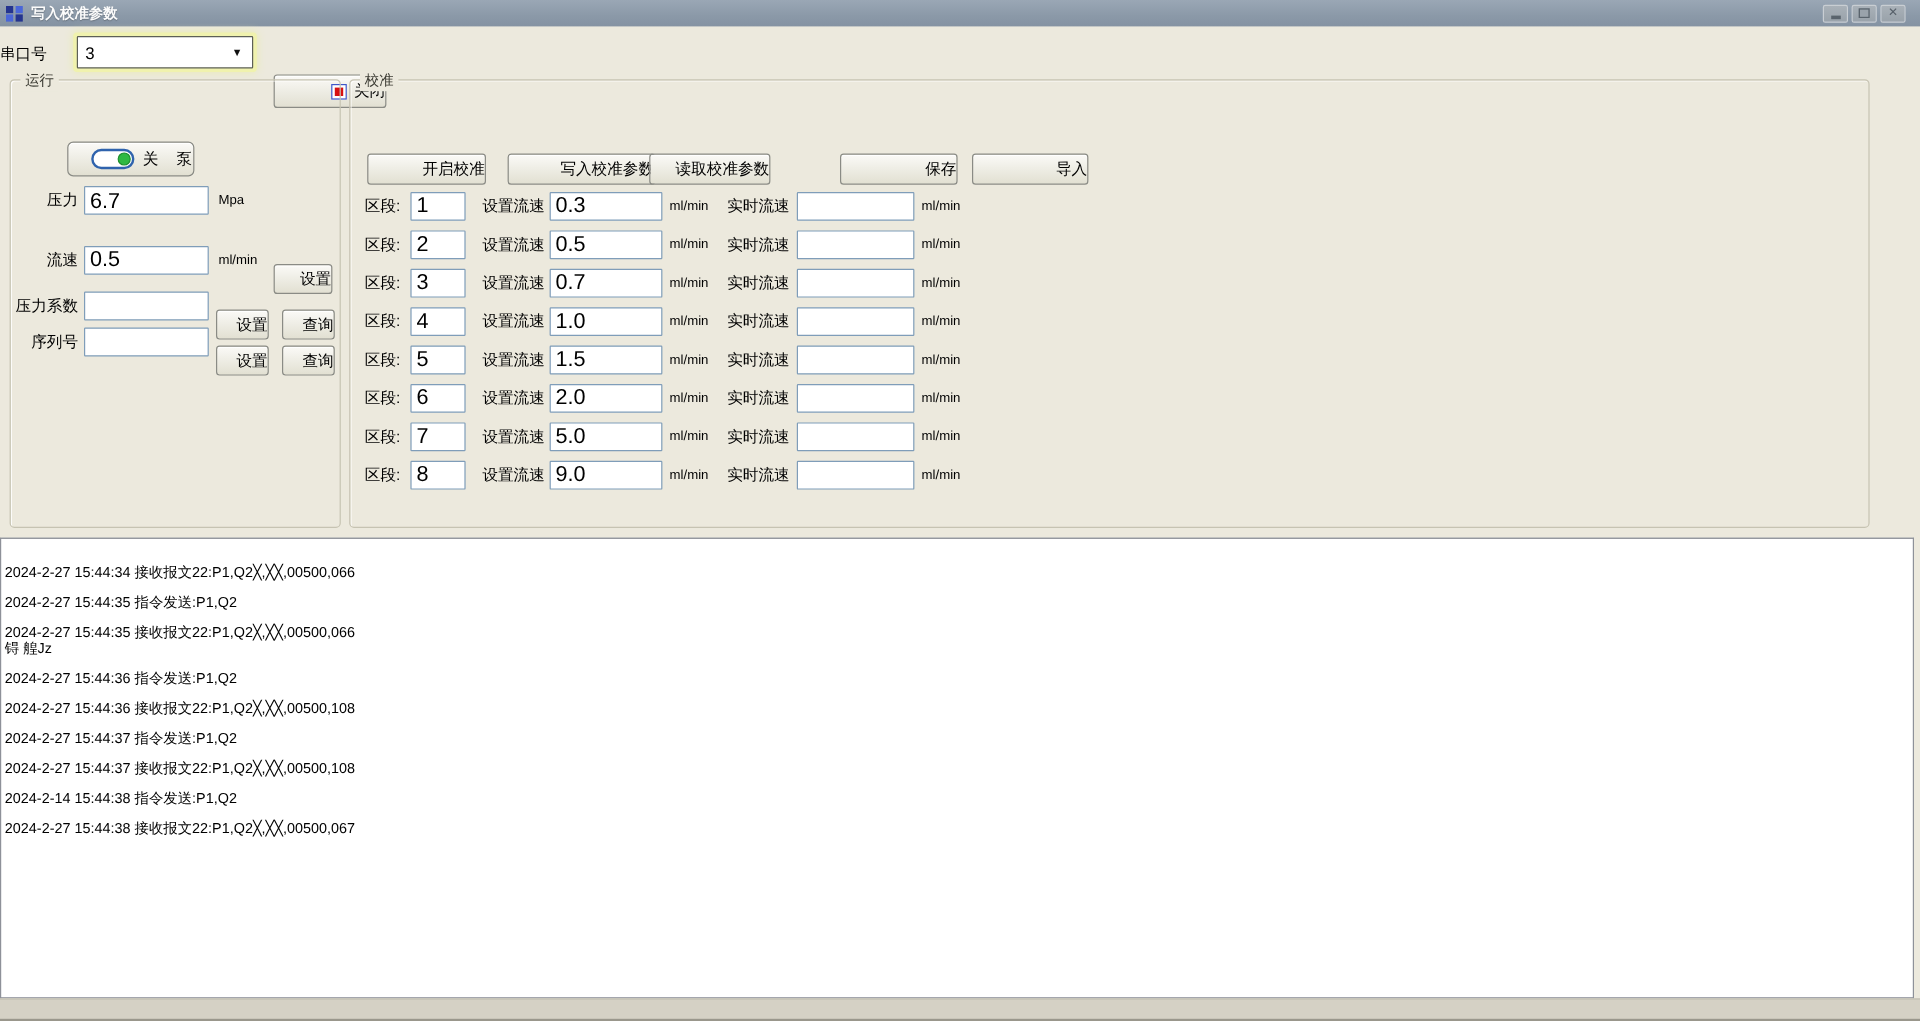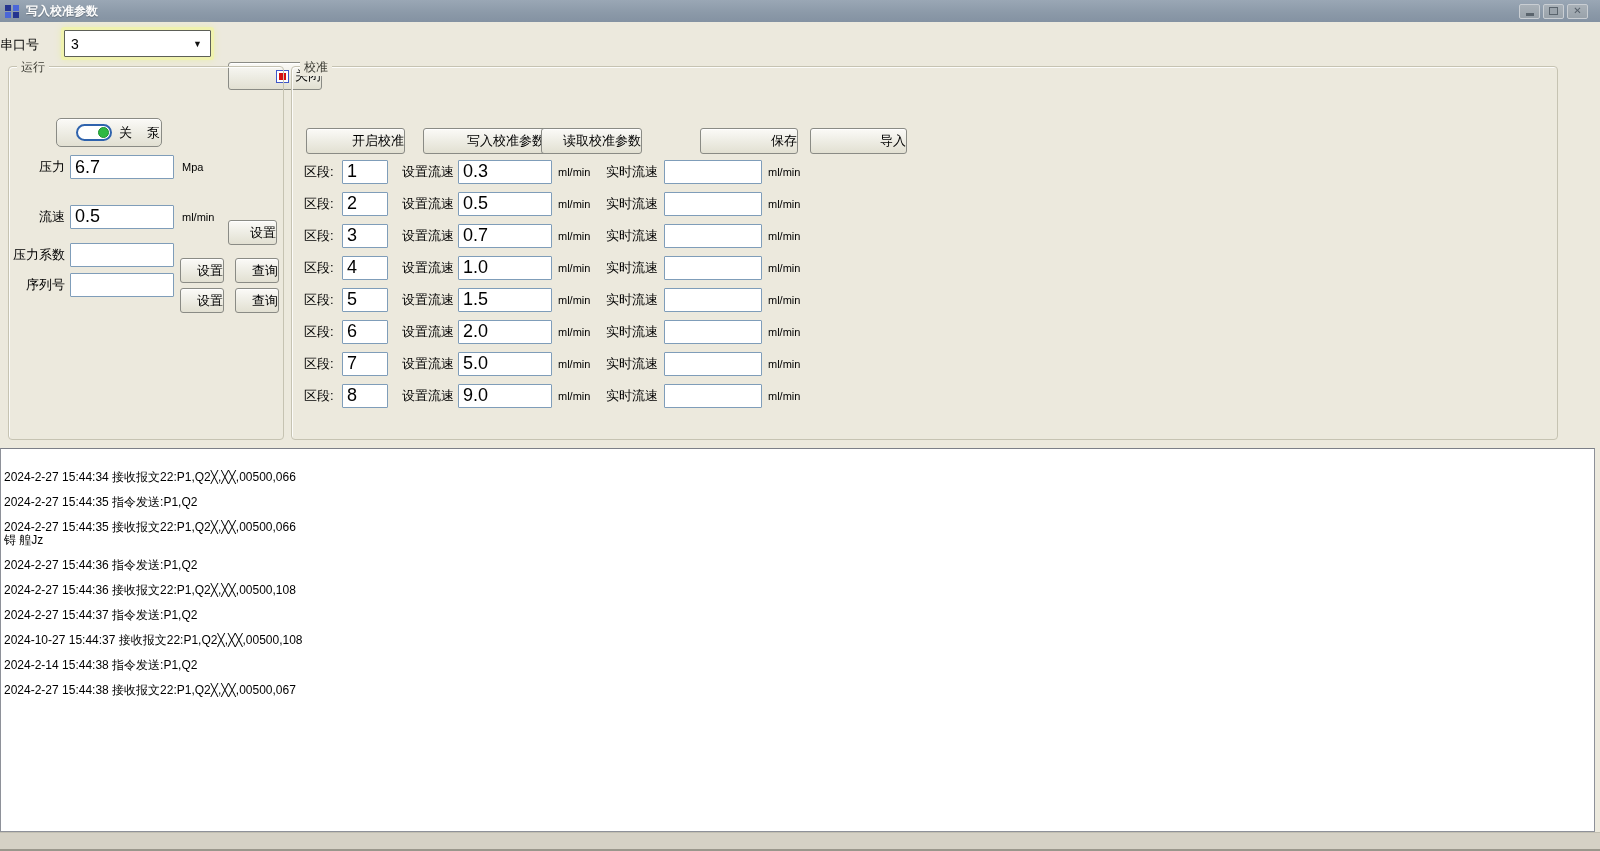--- a/index.html
+++ b/index.html
@@ -300,20 +300,20 @@
 
   <div class="log-entry">2024-2-27 15:44:35 接收报文22:P1,Q2╳,╳╳,00500,066
 锝 艎Jz</div>
 
   <div class="log-entry">2024-2-27 15:44:36 指令发送:P1,Q2</div>
 
   <div class="log-entry">2024-2-27 15:44:36 接收报文22:P1,Q2╳,╳╳,00500,108</div>
 
   <div class="log-entry">2024-2-27 15:44:37 指令发送:P1,Q2</div>
 
-  <div class="log-entry">2024-10-27 15:44:37 接收报文22:P1,Q2╳,╳╳,00500,108</div>
+  <div class="log-entry">2024-2-27 15:44:37 接收报文22:P1,Q2╳,╳╳,00500,108</div>
 
   <div class="log-entry">2024-2-14 15:44:38 指令发送:P1,Q2</div>
 
   <div class="log-entry">2024-2-27 15:44:38 接收报文22:P1,Q2╳,╳╳,00500,067</div>
 </div>
 
 <div class="footer"></div>
 
 </body></html>

